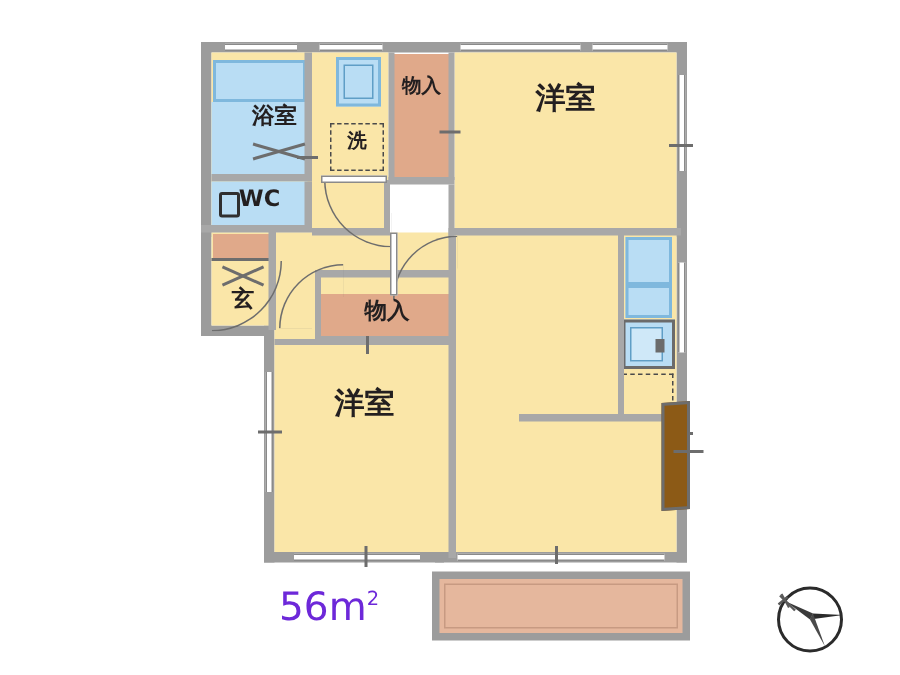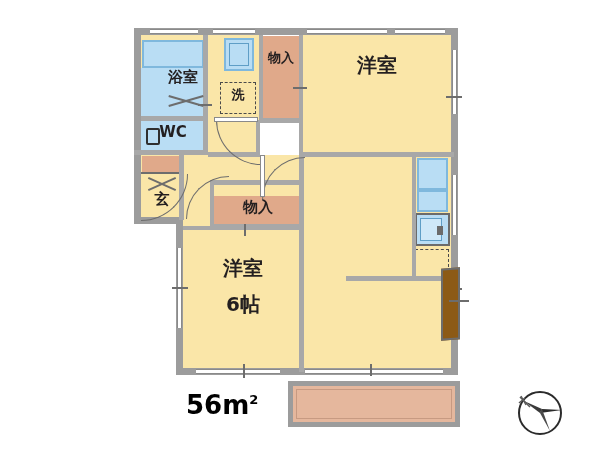--- a/index.html
+++ b/index.html
@@ -25,21 +25,21 @@
   .thinline{background:#6d6d6d;}
 
   .lbl{
     position:absolute;color:#231f20;line-height:1.05;
     text-align:center;white-space:nowrap;
     font-family:"DejaVu Sans","Liberation Sans",sans-serif;
   }
   .lbl-mid{font-size:20px;font-weight:600;}
   .lbl-sm{font-size:15px;font-weight:600;letter-spacing:0px;}
   .lbl-xs{font-size:13px;font-weight:600;}
-  .lbl-area{font-size:26px;font-weight:700;color:#000000;}
+  .lbl-area{font-size:26px;font-weight:400;color:#6d28d9;}
   .sup{font-size:13px;vertical-align:super;}
 
   .arc{position:absolute;border:1.6px solid #6d6d6d;background:transparent;}
   .dashbox{position:absolute;border:1.6px dashed #4a4a4a;box-sizing:border-box;}
 
   
   .compass{position:absolute;}
 </style>
 </head>
 <body>
@@ -163,21 +163,20 @@
   <div class="lbl lbl-sm" style="left:141px;top:125px;width:64px;">WC</div>
   <div class="lbl lbl-xs" style="left:221px;top:88px;width:34px;">洗</div>
   <div class="lbl lbl-sm" style="left:142px;top:192px;width:40px;">玄</div>
 
   <div class="lbl lbl-xs" style="left:265px;top:48px;width:32px;line-height:1.5;white-space:normal;word-break:break-all;">物入</div>
   <div class="lbl lbl-sm" style="left:216px;top:200px;width:84px;">物入</div>
 
   <div class="lbl lbl-mid" style="left:303px;top:55px;width:148px;">洋室</div>
 
   <div class="lbl lbl-mid" style="left:183px;top:258px;width:120px;">洋室</div>
-  <div class="lbl lbl-mid" style="left:183px;top:294px;width:120px;">6帖</div>
 
 
   <div class="lbl lbl-area" style="left:186px;top:392px;width:120px;text-align:left;">
     <span>56m</span><span class="sup">2</span>
   </div>
 
   <div class="compass" style="left:512px;top:385px;width:56px;height:56px;">
     <svg width="56" height="56" viewBox="0 0 56 56">
       <circle cx="28" cy="28" r="21" fill="none" stroke="#2b2b2b" stroke-width="2"></circle>
       <path d="M28 28 L12 16 L30 24 Z" fill="#3a3a3a"></path>

